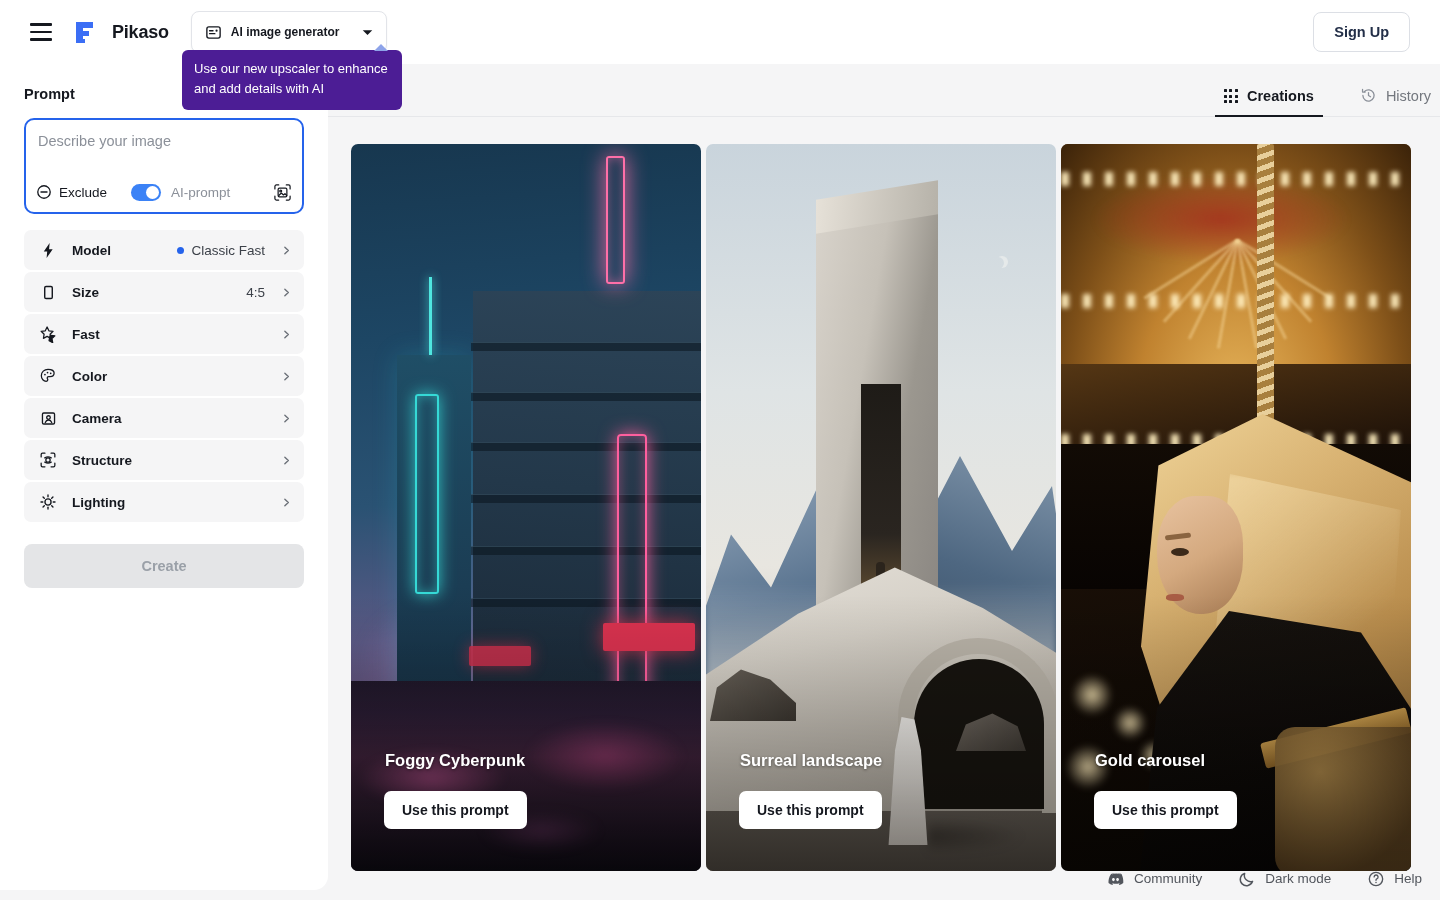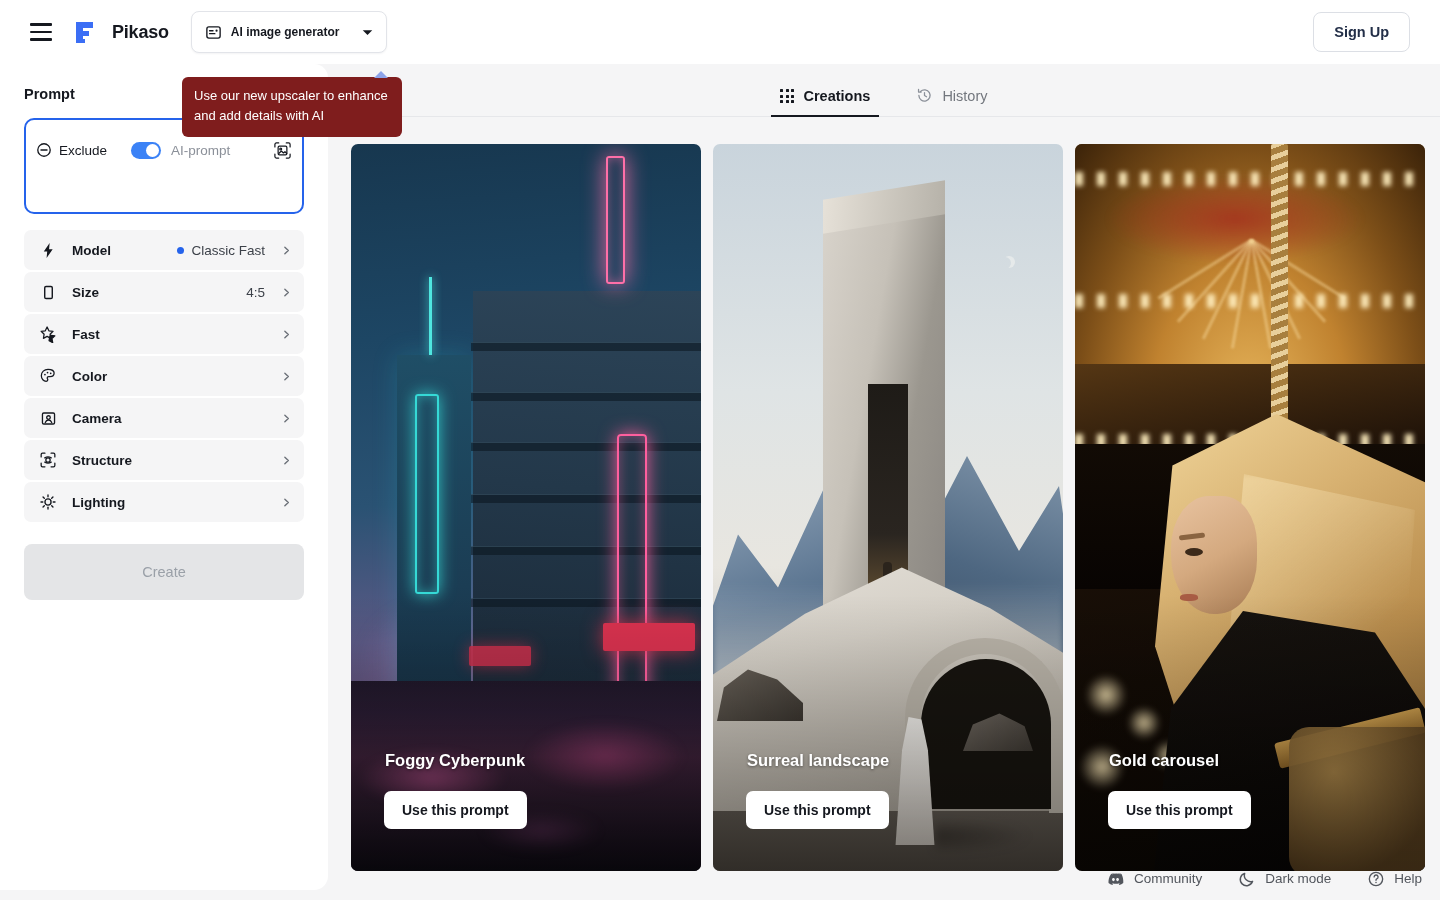--- a/index.html
+++ b/index.html
@@ -50,27 +50,26 @@
     box-shadow: 0 1px 2px rgba(16,24,40,.05);
     z-index: 42;
   }
   #mode-select .label { font-size: 12px; font-weight: 700; color: #15181f; white-space: nowrap; }
   #mode-select .caret { margin-left: auto; }
 
   #tooltip {
     position: absolute;
     top: 50px; left: 182px;
     width: 220px;
-    background: #7f1d1d;
+    background: #4c1d95;
     color: #ffffff;
     border-radius: 6px;
     padding: 9px 12px 11px 12px;
     font-size: 13px; line-height: 1.55;
     z-index: 41;
-    margin-top: 27px;
   }
   #tooltip .tail {
     position: absolute; top: -6px; right: 14px;
     width: 0; height: 0;
     border-left: 7px solid transparent;
     border-right: 7px solid transparent;
     border-bottom: 7px solid #8da3e9;
   }
 
   #signup-btn {
@@ -159,57 +158,57 @@
   #images-row { margin-top: 14px; }
   #images-row .stepper { margin-left: auto; display: flex; align-items: center; gap: 14px; }
   #images-row .step-btn {
     font-size: 16px; color: #9aa0a8; cursor: pointer; line-height: 1;
     user-select: none; width: 12px; text-align: center;
   }
   #images-row .count { font-size: 13.5px; color: #3c4149; min-width: 8px; text-align: center; }
 
   #create-btn {
     margin-top: 22px;
-    width: 100%; height: 56px;
+    width: 100%; height: 44px;
     background: #e4e5e7;
     border: none; border-radius: 8px;
-    font-family: inherit; font-size: 14.5px; font-weight: 400;
+    font-family: inherit; font-size: 14.5px; font-weight: 700;
     color: #9aa0a8;
     cursor: pointer;
   }
 
   
   #main {
     position: absolute; top: 64px; left: 328px;
     width: 1112px; height: 836px;
     background: #f5f5f6;
   }
   #tabbar {
     height: 53px;
-    display: flex; align-items: flex-end; justify-content: center;
+    display: flex; align-items: flex-end; justify-content: flex-end;
     gap: 28px;
     border-bottom: 1px solid #e6e7ea;
     padding-bottom: 0;
   }
   .tab {
     display: flex; align-items: center; gap: 9px;
     padding: 0 9px 11px 9px;
     cursor: pointer;
     font-size: 14.5px;
     border-bottom: 2.5px solid transparent;
     margin-bottom: -1px;
   }
   .tab.active { border-bottom-color: #15181f; font-weight: 700; color: #15181f; }
   .tab:not(.active) { color: #73777e; }
 
   #grid-icon { display: grid; grid-template-columns: repeat(3, 3px); grid-gap: 2.5px; }
   #grid-icon i { width: 3px; height: 3px; background: #15181f; border-radius: 0.5px; display: block; }
 
   #cards {
-    display: flex; gap: 12px;
+    display: flex; gap: 5px;
     padding: 27px 22px 0 23px;
   }
   .card {
     position: relative;
     width: 350px; height: 727px;
     border-radius: 7px;
     overflow: hidden;
     cursor: pointer;
     flex: none;
   }
@@ -520,20 +519,21 @@
 
 <div id="tooltip">
   <div class="tail"></div>
   <span>Use our new upscaler to enhance and add details with AI</span>
 </div>
 
 <div id="sidebar">
   <div id="prompt-heading">Prompt</div>
 
   <div id="prompt-box">
+    <textarea id="prompt-input" placeholder="Describe your image" style=""></textarea>
 
     <div id="prompt-tools">
       <div class="exclude-chip">
         <span>
           <svg width="16" height="16" viewBox="0 0 18 18" fill="none" stroke="#15181f" stroke-width="1.5">
             <circle cx="9" cy="9" r="7"></circle>
               <line x1="5.6" y1="9" x2="12.4" y2="9" stroke-linecap="round"></line>
           </svg>
         </span>
         <span class="txt">Exclude</span>

